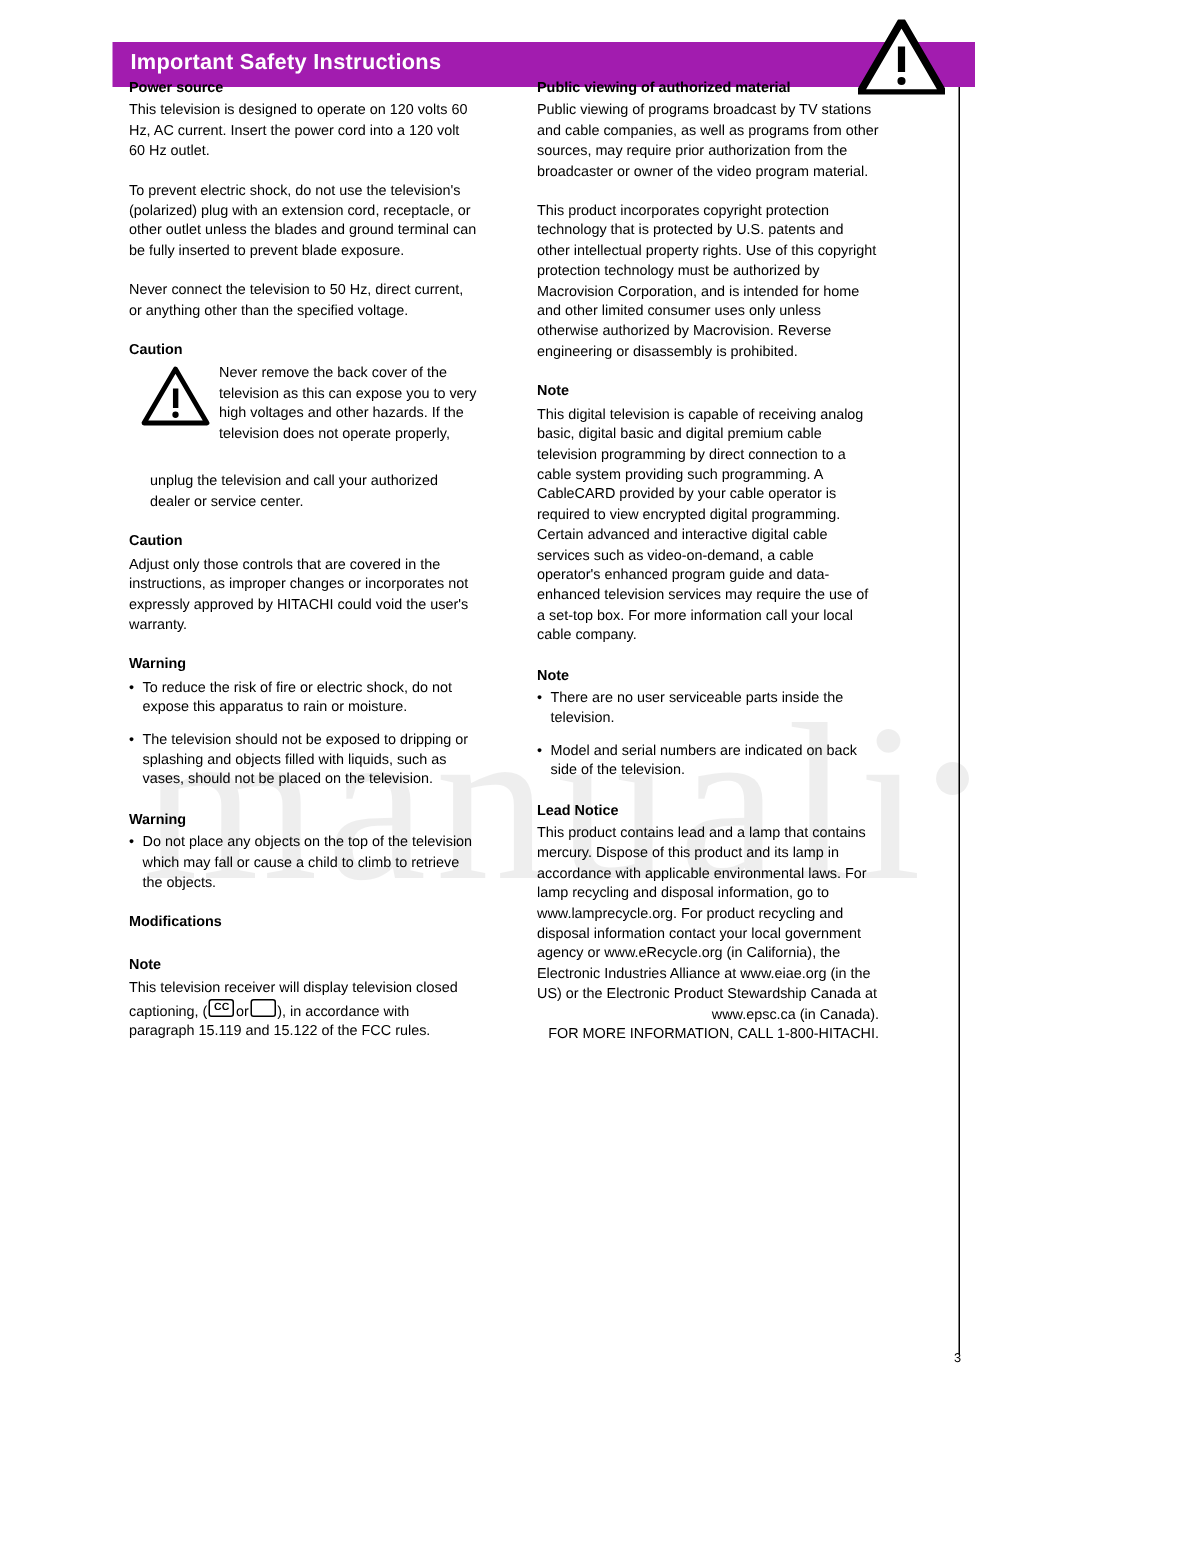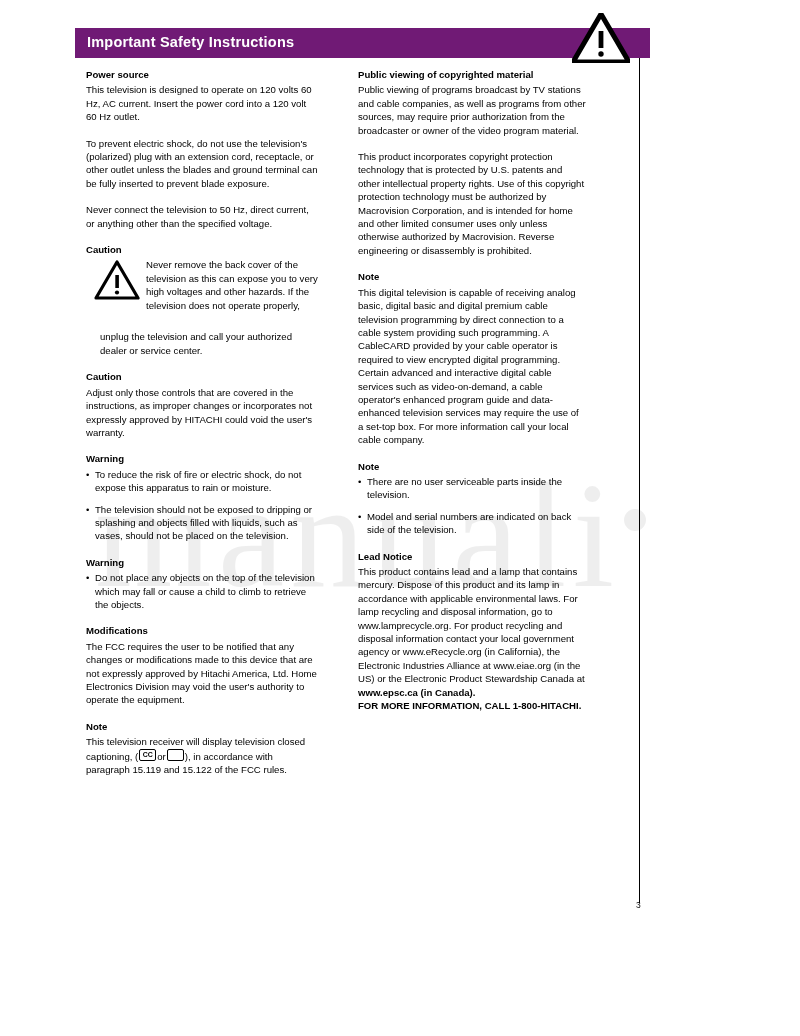--- a/index.html
+++ b/index.html
@@ -50,21 +50,21 @@
     margin-left: 4px;
   }
 
   
   .header-bar {
     position: absolute;
     left: 75px;
     top: 28px;
     width: 575px;
     height: 30px;
-    background: #701a75;
+    background: #a21caf;
   }
   .header-title {
     position: absolute;
     left: 12px;
     top: 6px;
     font-size: 14.5px;
     font-weight: bold;
     color: #ffffff;
     letter-spacing: 0.2px;
   }
@@ -85,21 +85,21 @@
     left: 639px;
     top: 58px;
     width: 1px;
     height: 845px;
     background: #000000;
   }
 
   
   .col {
     position: absolute;
-    top: 68px;
+    top: 52px;
     font-size: 9.6px;
     line-height: 13.4px;
     color: #000;
   }
   .col-left  { left: 86px;  width: 232px; }
   .col-right { left: 358px; width: 228px; }
 
   h2.sec {
     font-size: 9.6px;
     font-weight: bold;
@@ -168,21 +168,21 @@
     position: absolute;
     left: 0; top: -1px;
     width: 15px;
     text-align: center;
     font-size: 7px;
     font-weight: bold;
     line-height: 11px;
     font-family: "Liberation Sans", sans-serif;
   }
 
-  .bold { font-weight: bold; }
+  .bold { font-weight: normal; text-align: right; }
 
   
   .page-number {
     position: absolute;
     left: 636px;
     top: 900px;
     font-size: 8.5px;
   }
 </style>
 </head>
@@ -241,31 +241,30 @@
     </ul>
 
     <div class="gap"></div>
     <h2 class="sec">Warning</h2>
     <ul class="bullets">
       <li>Do not place any objects on the top of the television which may fall or cause a child to climb to retrieve the objects.</li>
     </ul>
 
     <div class="gap"></div>
     <h2 class="sec">Modifications</h2>
-    <p class="body">The FCC requires the user to be notified that any changes or modifications made to this device that are not expressly approved by Hitachi America, Ltd. Home Electronics Division may void the user's authority to operate the equipment.</p>
 
     <div class="gap"></div>
     <h2 class="sec">Note</h2>
     <p class="body"><span>This television receiver will display television closed captioning, (</span><span class="cc-box"><span class="cc-txt">CC</span></span><span>or</span><span class="cc-box blank"></span><span>), in accordance with paragraph 15.119 and 15.122 of the FCC rules.</span></p>
 
   </div>
 
   <div class="col col-right">
 
-    <h2 class="sec">Public viewing of copyrighted material</h2>
+    <h2 class="sec">Public viewing of authorized material</h2>
     <p class="body">Public viewing of programs broadcast by TV stations and cable companies, as well as programs from other sources, may require prior authorization from the broadcaster or owner of the video program material.</p>
     <div class="gap"></div>
     <p class="body">This product incorporates copyright protection technology that is protected by U.S. patents and other intellectual property rights. Use of this copyright protection technology must be authorized by Macrovision Corporation, and is intended for home and other limited consumer uses only unless otherwise authorized by Macrovision. Reverse engineering or disassembly is prohibited.</p>
 
     <div class="gap"></div>
     <h2 class="sec">Note</h2>
     <p class="body">This digital television is capable of receiving analog basic, digital basic and digital premium cable television programming by direct connection to a cable system providing such programming. A CableCARD provided by your cable operator is required to view encrypted digital programming. Certain advanced and interactive digital cable services such as video-on-demand, a cable operator's enhanced program guide and data-enhanced television services may require the use of a set-top box. For more information call your local cable company.</p>
 
     <div class="gap"></div>
     <h2 class="sec">Note</h2>

